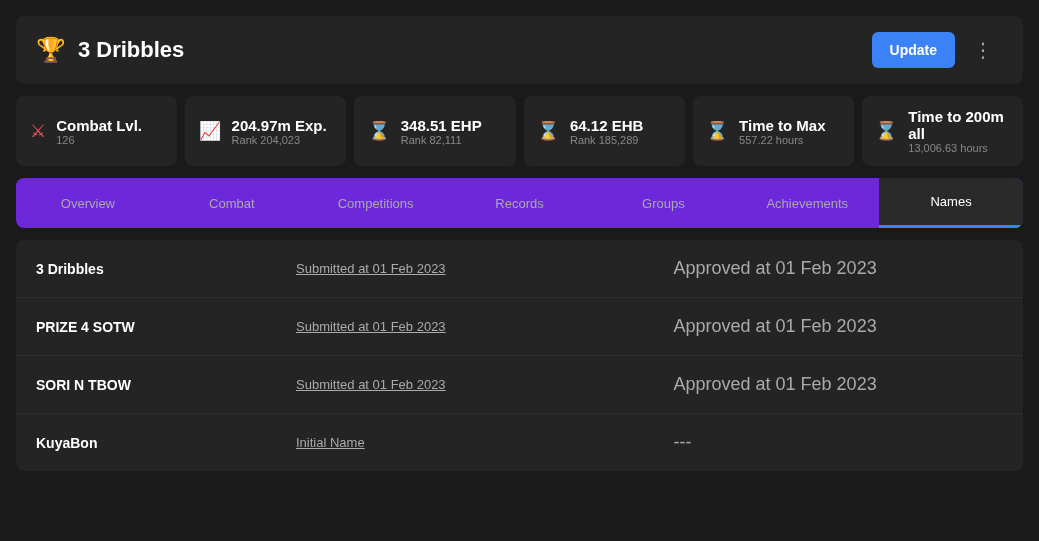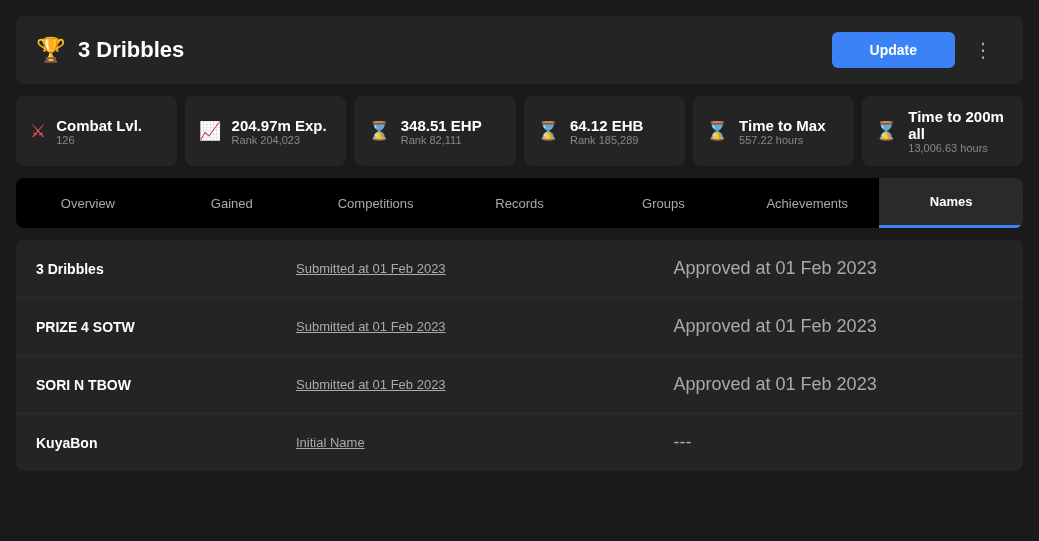--- a/index.html
+++ b/index.html
@@ -44,21 +44,21 @@
     .header-right {
       display: flex;
       align-items: center;
       gap: 10px;
     }
     .update-btn {
       background: #3b82f6;
       color: #fff;
       border: none;
       border-radius: 6px;
-      padding: 10px 38px;
+      padding: 10px 18px;
       font-size: 14px;
       font-weight: 600;
       cursor: pointer;
       margin-left: 33px;
     }
     .more-btn {
       background: transparent;
       border: none;
       color: #aaa;
       font-size: 20px;
@@ -101,41 +101,41 @@
       display: block;
     }
     .stat-sub {
       color: #888;
       font-size: 11px;
       display: block;
     }
 
     
     .nav-tabs {
-      background: #000000;
+      background: #6d28d9;
       border-radius: 8px;
       display: flex;
       margin-bottom: 12px;
       overflow: hidden;
     }
     .nav-tab {
       flex: 1;
       padding: 16px 12px;
       text-align: center;
       color: #aaa;
       cursor: pointer;
       font-size: 13px;
       font-weight: 500;
       border: none;
       background: transparent;
       transition: background 0.2s;
     }
     .nav-tab.active {
       color: #ffffff;
-      font-weight: 700;
+      font-weight: 400;
       border-bottom: 3px solid #3b82f6;
       background: #2a2a2a;
     }
 
     
     .names-table {
       background: #242424;
       border-radius: 8px;
       overflow: hidden;
     }
@@ -224,21 +224,21 @@
         <span class="stat-icon tt200">⌛</span>
         <div class="stat-info">
           <span class="stat-label">Time to 200m all</span>
           <span class="stat-sub">13,006.63 hours</span>
         </div>
       </div>
     </div>
 
   <div class="nav-tabs" id="nav-tabs">
       <button class="nav-tab">Overview</button>
-      <button class="nav-tab">Gained</button>
+      <button class="nav-tab">Combat</button>
       <button class="nav-tab">Competitions</button>
       <button class="nav-tab">Records</button>
       <button class="nav-tab">Groups</button>
       <button class="nav-tab">Achievements</button>
       <button class="nav-tab active">Names</button>
     </div>
 
   <div class="names-table" id="names-table">
       <div class="names-row">
         <div class="name-col">3 Dribbles</div>

